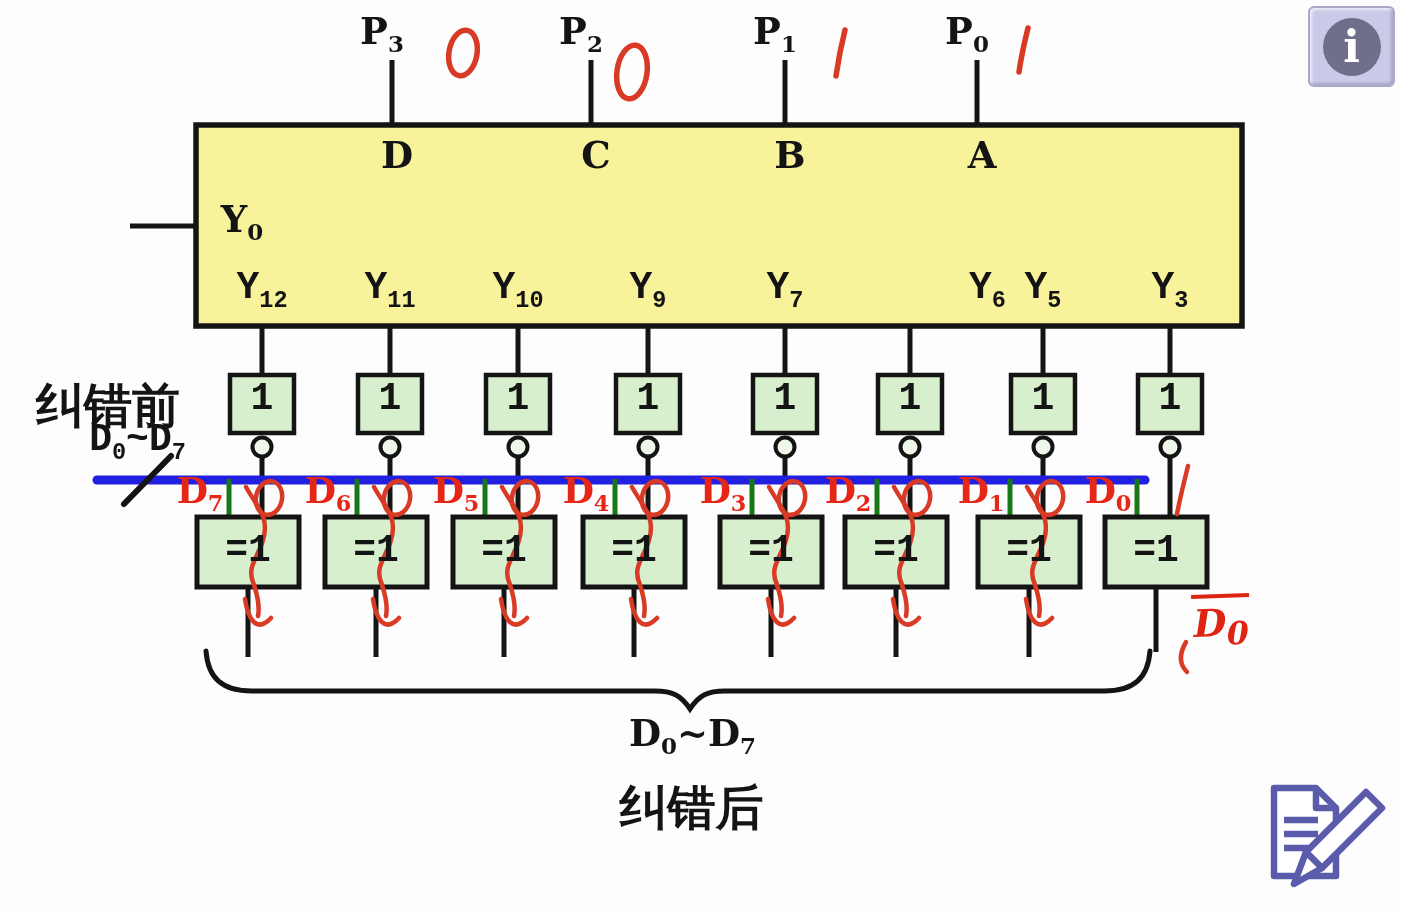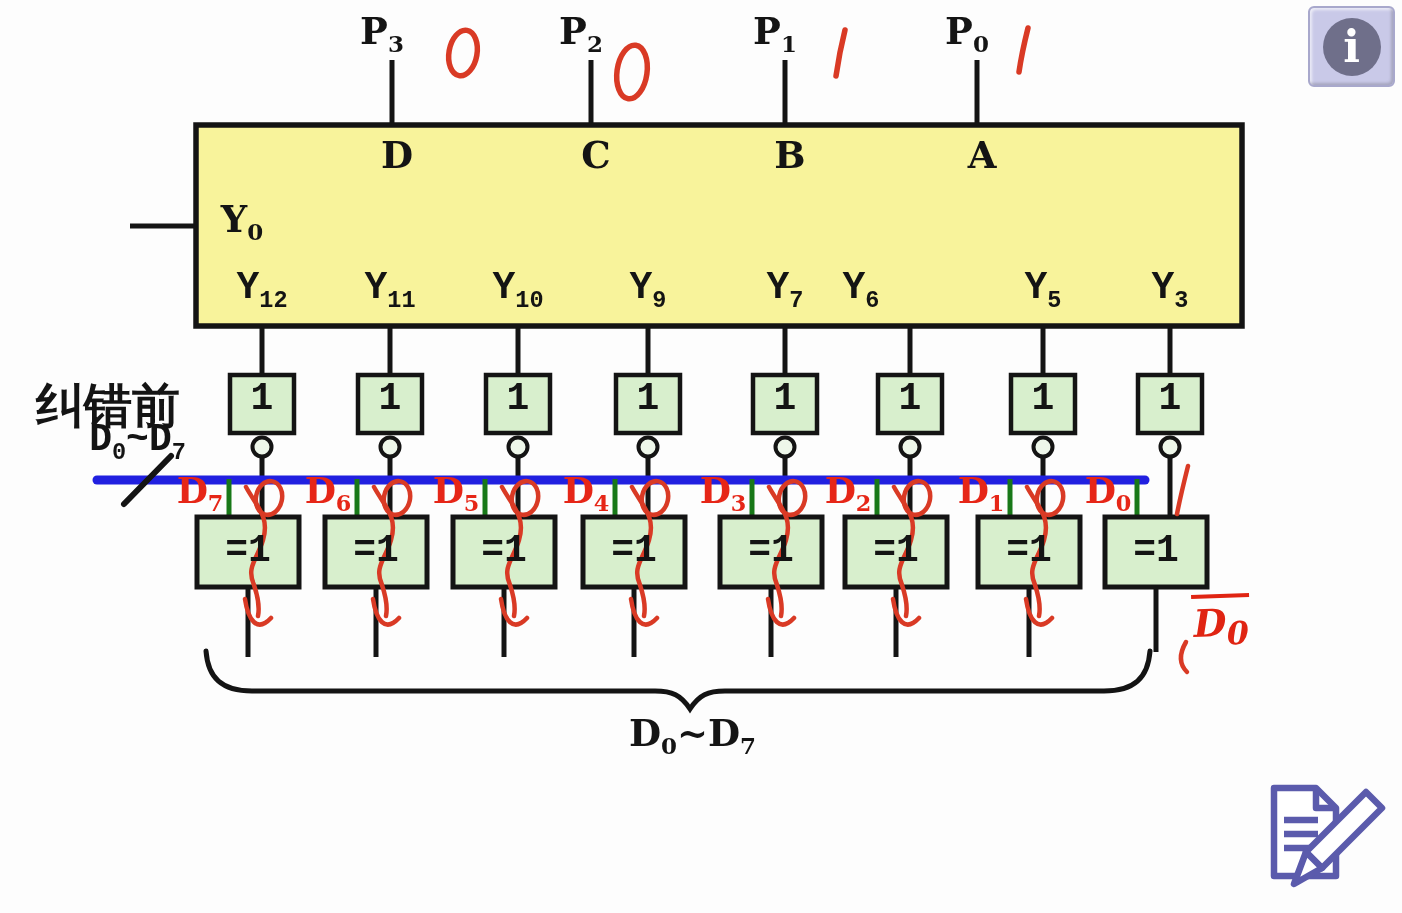--- a/index.html
+++ b/index.html
@@ -182,21 +182,21 @@
 <div class="lb f40" style="left:947px;top:136px;width:70px;">A</div>
 
 
 <div class="lb f40" style="left:200px;top:200px;width:84px;"><span>Y</span><sub>0</sub></div>
 
 <div class="lb f38" style="left:215px;top:268px;width:94px;"><span>Y</span><sub>12</sub></div>
 <div class="lb f38" style="left:343px;top:268px;width:94px;"><span>Y</span><sub>11</sub></div>
 <div class="lb f38" style="left:471px;top:268px;width:94px;"><span>Y</span><sub>10</sub></div>
 <div class="lb f38" style="left:601px;top:268px;width:94px;"><span>Y</span><sub>9</sub></div>
 <div class="lb f38" style="left:738px;top:268px;width:94px;"><span>Y</span><sub>7</sub></div>
-<div class="lb f38" style="left:814px;top:268px;width:94px;"><span>Y</span><sub>6</sub></div>
+<div class="lb f38" style="left:912px;top:268px;width:94px;text-align:right;"><span>Y</span><sub>6</sub></div>
 <div class="lb f38" style="left:996px;top:268px;width:94px;"><span>Y</span><sub>5</sub></div>
 <div class="lb f38" style="left:1123px;top:268px;width:94px;"><span>Y</span><sub>3</sub></div>
 
 <div class="lb f38" style="left:230px;top:379px;width:64px;">1</div>
 <div class="lb f38" style="left:358px;top:379px;width:64px;">1</div>
 <div class="lb f38" style="left:486px;top:379px;width:64px;">1</div>
 <div class="lb f38" style="left:616px;top:379px;width:64px;">1</div>
 <div class="lb f38" style="left:753px;top:379px;width:64px;">1</div>
 <div class="lb f38" style="left:878px;top:379px;width:64px;">1</div>
 <div class="lb f38" style="left:1011px;top:379px;width:64px;">1</div>
@@ -219,20 +219,21 @@
 <div class="lb f38" style="left:845px;top:531px;width:102px;">=1</div>
 <div class="lb f38" style="left:978px;top:531px;width:102px;">=1</div>
 <div class="lb f38" style="left:1105px;top:531px;width:102px;">=1</div>
 
 <div class="lb f48" style="left:18px;top:360px;width:180px;">纠错前</div>
 <div class="lb f38" style="left:40px;top:420px;width:195px;"><span>D</span><sub>0</sub><span>~</span><span>D</span><sub>7</sub></div>
 
 <div class="dbar"><span>D</span><sub>0</sub></div>
 
 <div class="lb f40" style="left:570px;top:714px;width:245px;"><span>D</span><sub>0</sub><span>~</span><span>D</span><sub>7</sub></div>
+<div class="lb f48" style="left:584px;top:762px;width:215px;">纠错后</div>
 
 <div class="info-btn">
   <div class="info-circle">
         <span>i</span>
       </div>
 </div>
 
 </div>
 
 </body></html>

